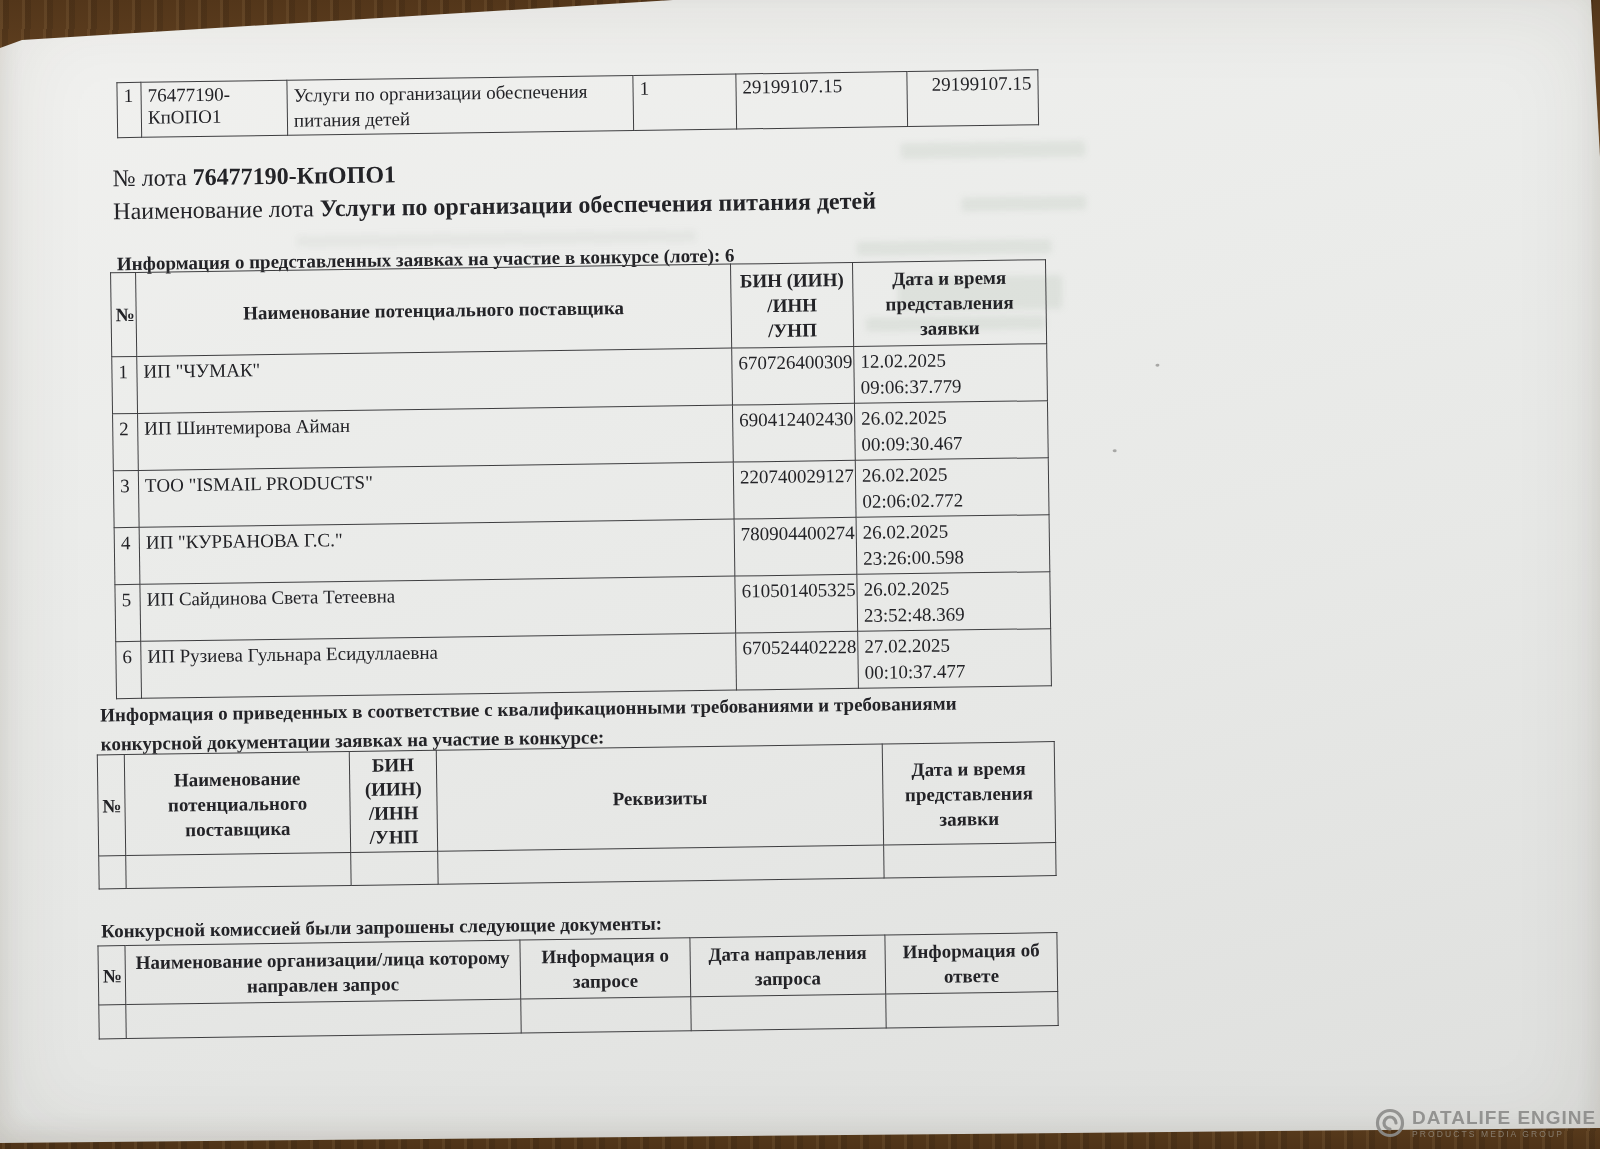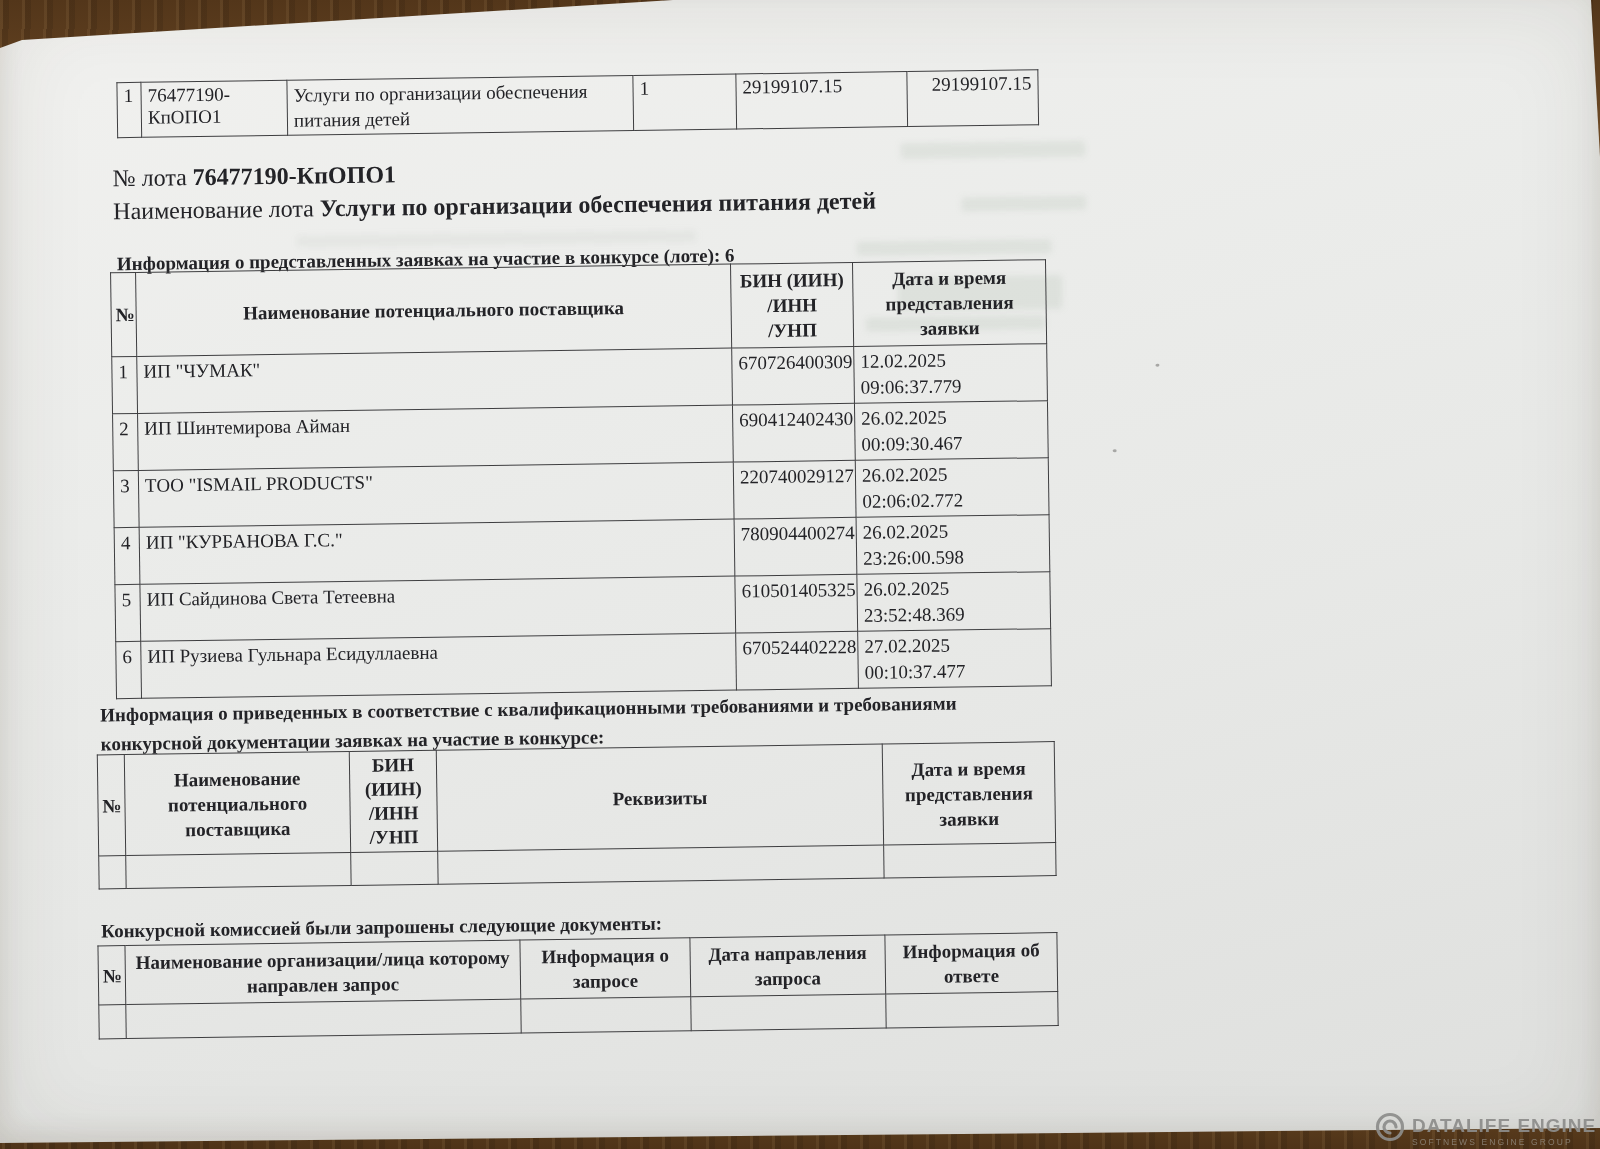--- a/index.html
+++ b/index.html
@@ -41,21 +41,21 @@
   .sec-head{font-size:19px;font-weight:bold;line-height:29px;}
   .sum-name{max-width:305px;line-height:25px;}
   
   .bleed{position:absolute;background:rgba(110,140,112,0.11);filter:blur(3px);border-radius:3px;pointer-events:none;}
   .speck{position:absolute;width:4px;height:3px;background:rgba(60,58,55,0.38);border-radius:50%;pointer-events:none;}
   
   .watermark{
     position:absolute;left:1375px;top:1108px;display:flex;align-items:center;gap:7px;
     font-family:"Liberation Sans","DejaVu Sans",sans-serif;opacity:0.92;
   }
-  .wm-text{display:flex;flex-direction:column;line-height:1;margin-top:8px;}
+  .wm-text{display:flex;flex-direction:column;line-height:1;}
   .wm-title{font-size:19px;font-weight:bold;color:#8d8d8b;letter-spacing:1px;white-space:nowrap;}
   .wm-sub{font-size:8.5px;color:rgba(145,138,125,0.9);letter-spacing:2.1px;margin-top:3px;white-space:nowrap;}
 </style>
 </head>
 <body>
 
 <div class="wood-grain"></div>
 
 <div class="paper"></div>
 
@@ -248,15 +248,15 @@
 
 </div>
 
 <div class="watermark">
   <svg width="30" height="30" viewBox="0 0 30 30">
     <circle cx="15" cy="15" r="12.5" fill="none" stroke="#8d8d8b" stroke-width="3.2"></circle>
     <path d="M 21 15 a 6 6 0 1 0 -6 6" fill="none" stroke="#8d8d8b" stroke-width="3.2" stroke-linecap="round"></path>
   </svg>
   <div class="wm-text">
     <span class="wm-title">DATALIFE ENGINE</span>
-    <span class="wm-sub">SOFTNEWS ENGINE GROUP</span>
+    <span class="wm-sub">PRODUCTS MEDIA GROUP</span>
   </div>
 </div>
 
 </body></html>

